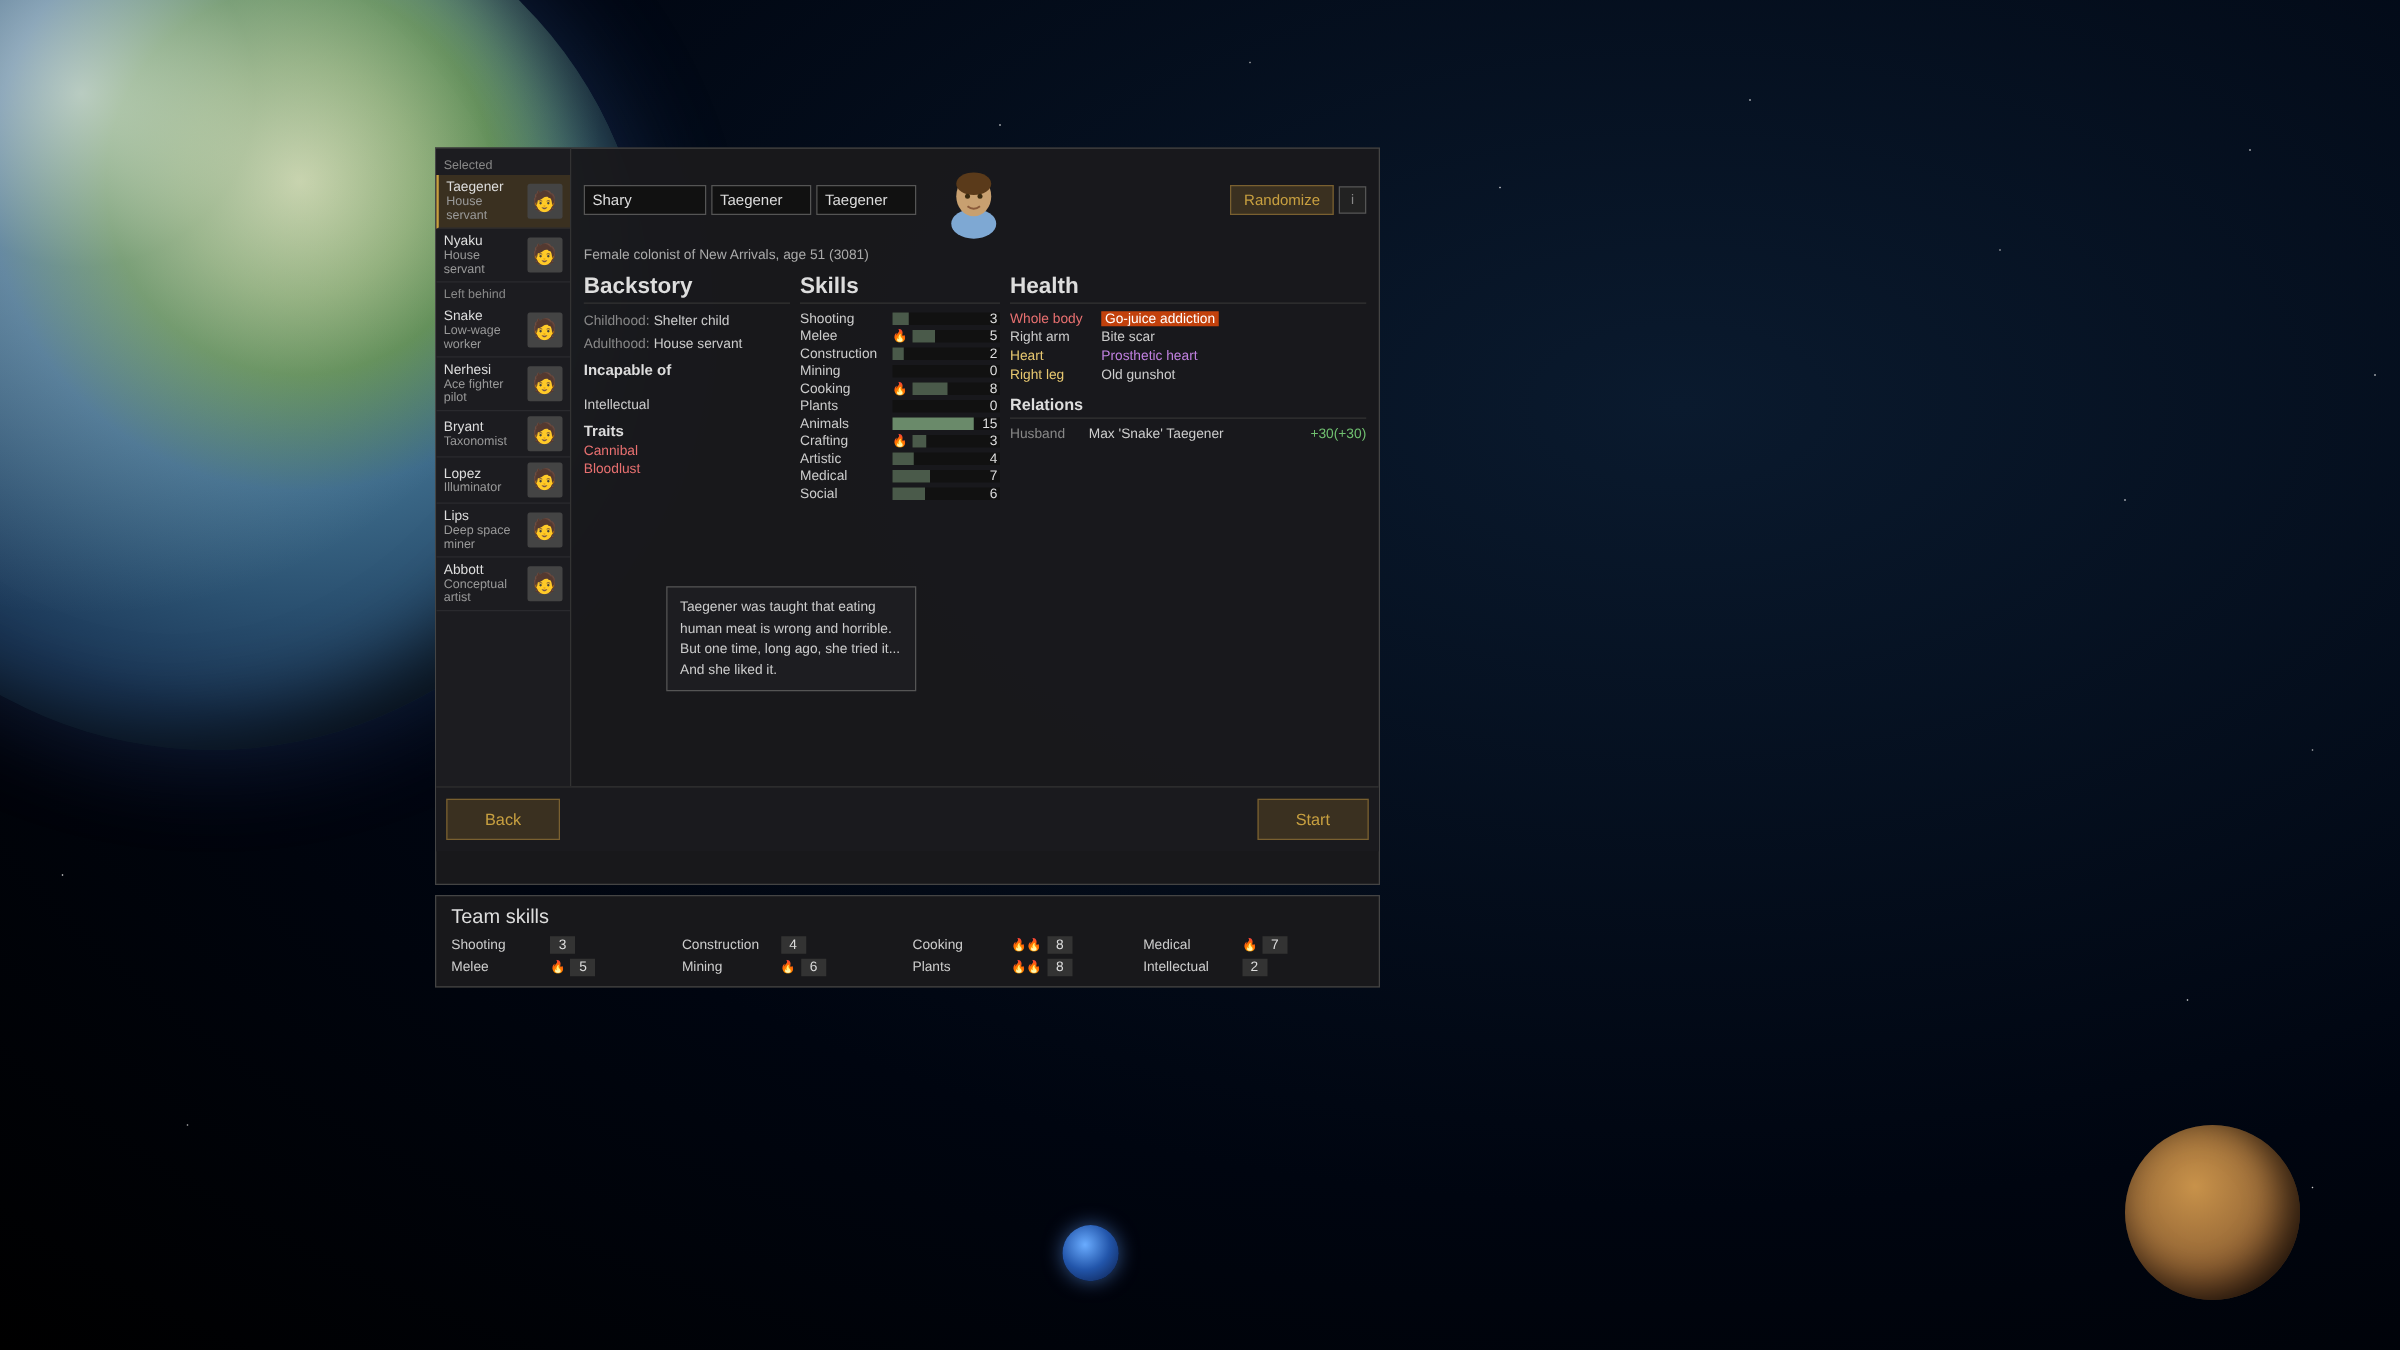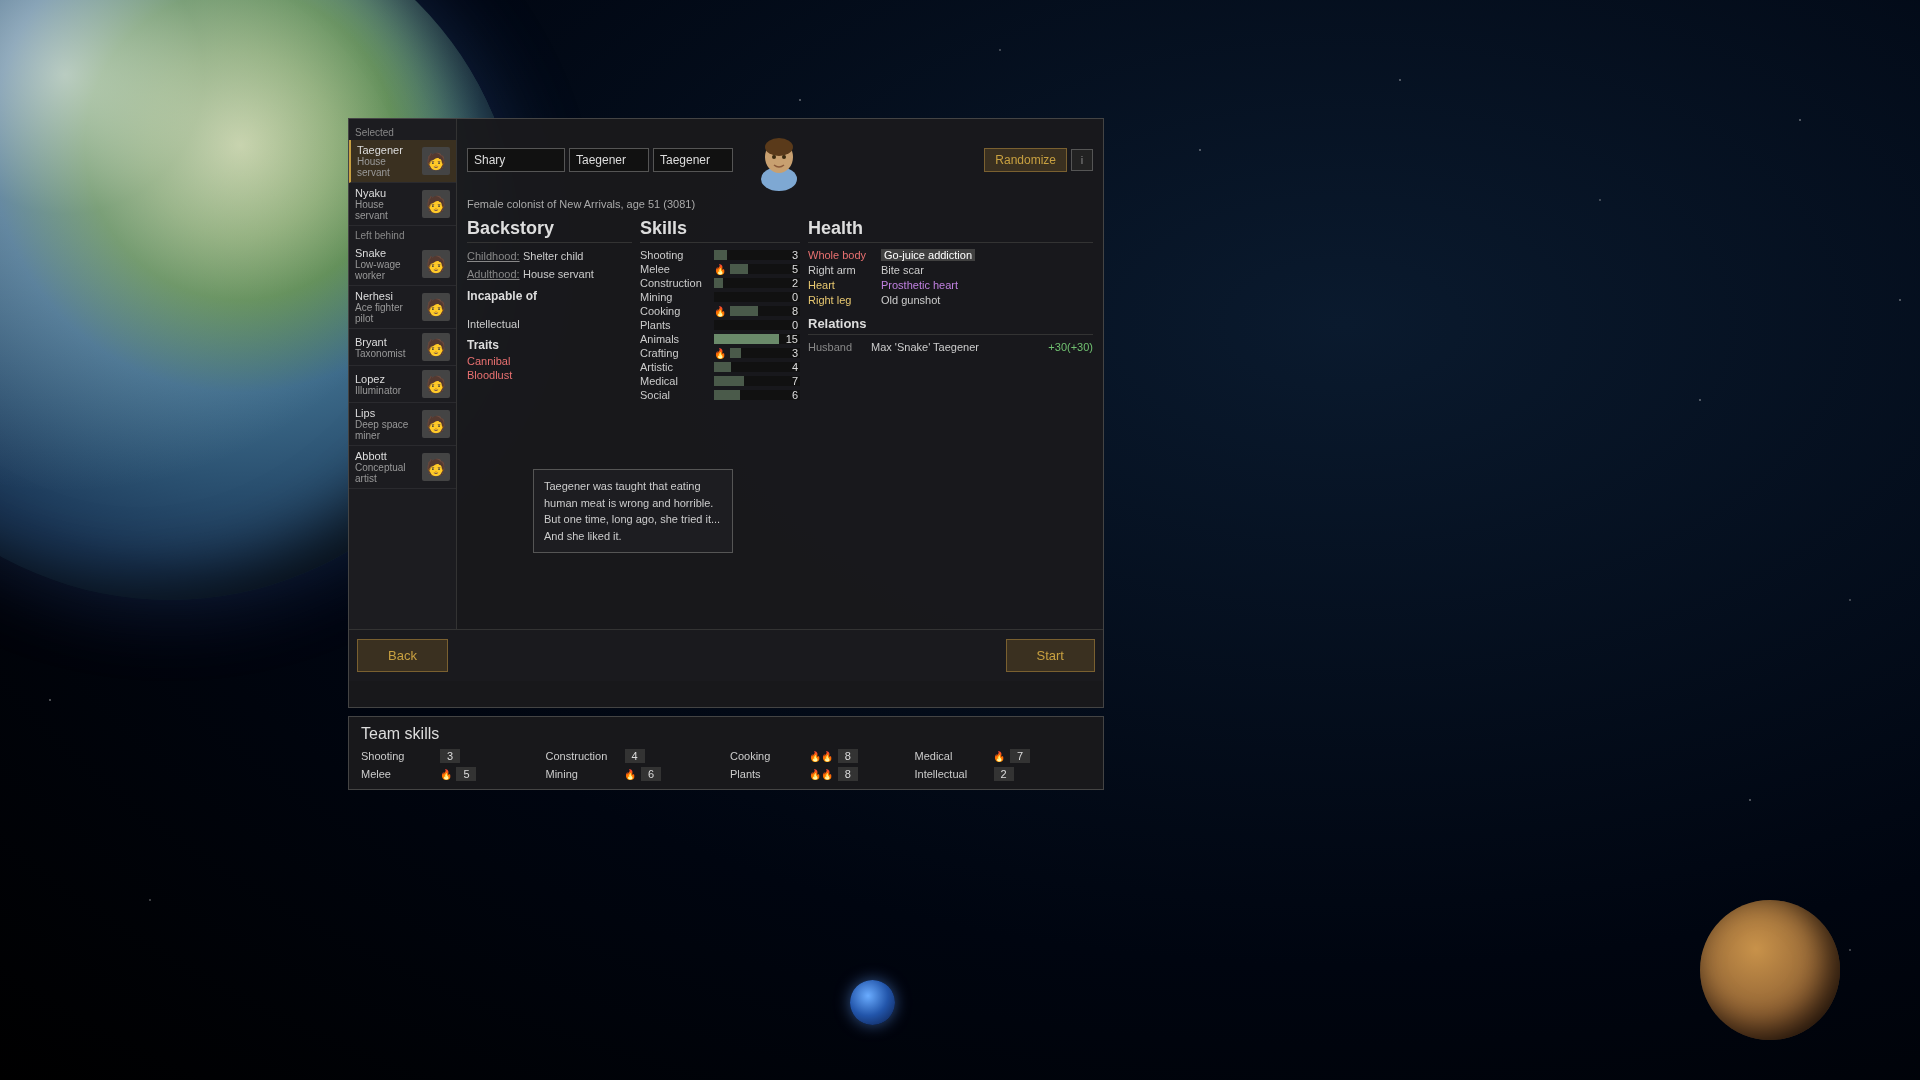--- a/index.html
+++ b/index.html
@@ -244,21 +244,21 @@
     .section-title {
       color: #ddd;
       font-size: 18px;
       font-weight: bold;
       margin-bottom: 6px;
       border-bottom: 1px solid #333;
       padding-bottom: 3px;
     }
 
     .backstory-row { margin-bottom: 4px; }
-    .backstory-label { color: #888; font-size: 11px; text-decoration: underline; }
+    .backstory-label { color: #888; font-size: 11px; }
     .backstory-value { color: #ccc; font-size: 11px; }
 
     .incapable-title {
       color: #ddd;
       font-size: 12px;
       font-weight: bold;
       margin: 8px 0 15px;
     }
     .incapable-value { color: #ccc; font-size: 11px; }
 
@@ -305,21 +305,21 @@
       align-items: center;
       margin-bottom: 3px;
       gap: 8px;
       font-size: 11px;
     }
     .health-part { width: 65px; }
     .health-part.bad { color: #e87070; }
     .health-part.warn { color: #e8c870; }
     .health-condition { color: #ccc; }
     .health-condition.purple { color: #c080e0; }
-    .health-condition.pink { background: #404040; color: #fff; padding: 0 3px; }
+    .health-condition.pink { background: #c2410c; color: #fff; padding: 0 3px; }
 
     
     .relations-title {
       color: #ddd;
       font-size: 13px;
       font-weight: bold;
       margin: 10px 0 6px;
       border-bottom: 1px solid #333;
       padding-bottom: 3px;
     }

